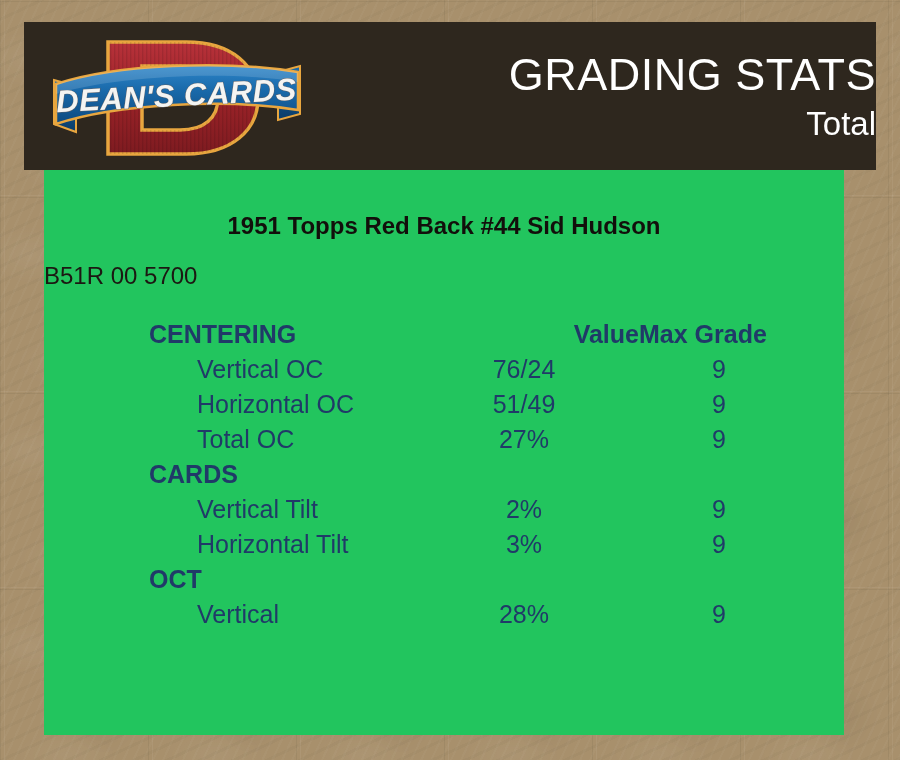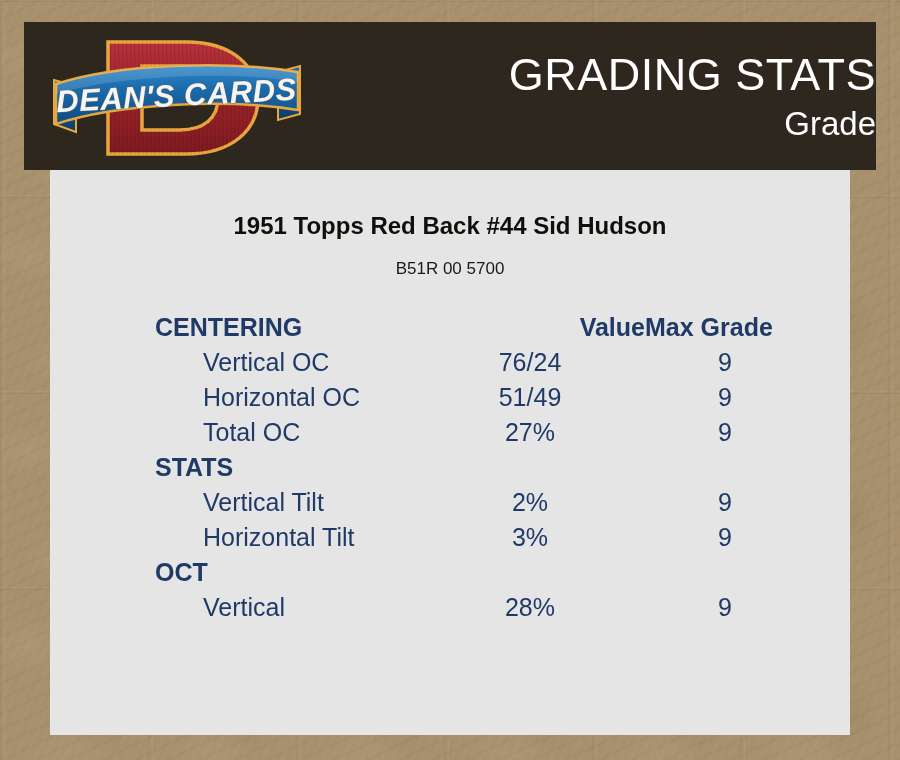--- a/index.html
+++ b/index.html
@@ -97,44 +97,43 @@
     font-size: 33px;
     line-height: 40px;
     font-weight: 400;
     margin-top: 3px;
     white-space: nowrap;
   }
 
   
   #content-panel {
     position: absolute;
-    left: 50px;
+    left: 44px;
     top: 170px;
     width: 800px;
     height: 565px;
-    background: #e5e5e5;
+    background: #22c55e;
     z-index: 2;
   }
 
   #card-title {
     text-align: center;
     color: #120f0b;
     font-size: 24px;
     font-weight: bold;
     line-height: 30px;
     margin-top: 41px;
     white-space: nowrap;
   }
   #card-code {
-    text-align: center;
     color: #1c1812;
-    font-size: 17px;
+    font-size: 24px;
     font-weight: 400;
     line-height: 29px;
-    margin-top: 13px;
+    margin-top: 20px;
     white-space: nowrap;
   }
 
   
   #stats-table {
     margin-top: 27px;
     width: 100%;
     border-collapse: collapse;
     color: #203a68;
   }
@@ -209,21 +208,21 @@
         <path d="M10 56 C70 36 180 32 252 44 L252 82 C180 70 70 76 10 96 Z" fill="url(#ribbonBlue)" stroke="#e8a63f" stroke-width="2.5"></path>
         <path d="M10 56 C70 36 180 32 252 44 L252 54 C180 42 70 48 10 66 Z" fill="rgba(255,255,255,0.14)"></path>
       </g>
 
       <text x="131" y="78" text-anchor="middle" transform="rotate(-3 131 78)" font-family="Liberation Sans, sans-serif" font-size="31" font-weight="bold" font-style="italic" fill="#f4f4f2" stroke="#5d6068" stroke-width="0.9" paint-order="stroke" letter-spacing="0.5">DEAN'S CARDS</text>
     </svg>
   </div>
 
   <div id="header-titles">
     <div id="grading-title">GRADING STATS</div>
-    <div id="grading-subtitle">Grade</div>
+    <div id="grading-subtitle">Total</div>
   </div>
 </div>
 
 <div id="content-panel">
 
   <div id="card-title">1951 Topps Red Back #44 Sid Hudson</div>
 
   <div id="card-code">B51R 00 5700</div>
 
   <table id="stats-table">
@@ -245,21 +244,21 @@
         <td class="col-value">51/49</td>
         <td class="col-grade">9</td>
       </tr>
       <tr class="data-row">
         <td class="col-label">Total OC</td>
         <td class="col-value">27%</td>
         <td class="col-grade">9</td>
       </tr>
 
       <tr class="section-row">
-        <td class="col-label">STATS</td>
+        <td class="col-label">CARDS</td>
         <td class="col-value"></td>
         <td class="col-grade"></td>
       </tr>
       <tr class="data-row">
         <td class="col-label">Vertical Tilt</td>
         <td class="col-value">2%</td>
         <td class="col-grade">9</td>
       </tr>
       <tr class="data-row">
         <td class="col-label">Horizontal Tilt</td>

